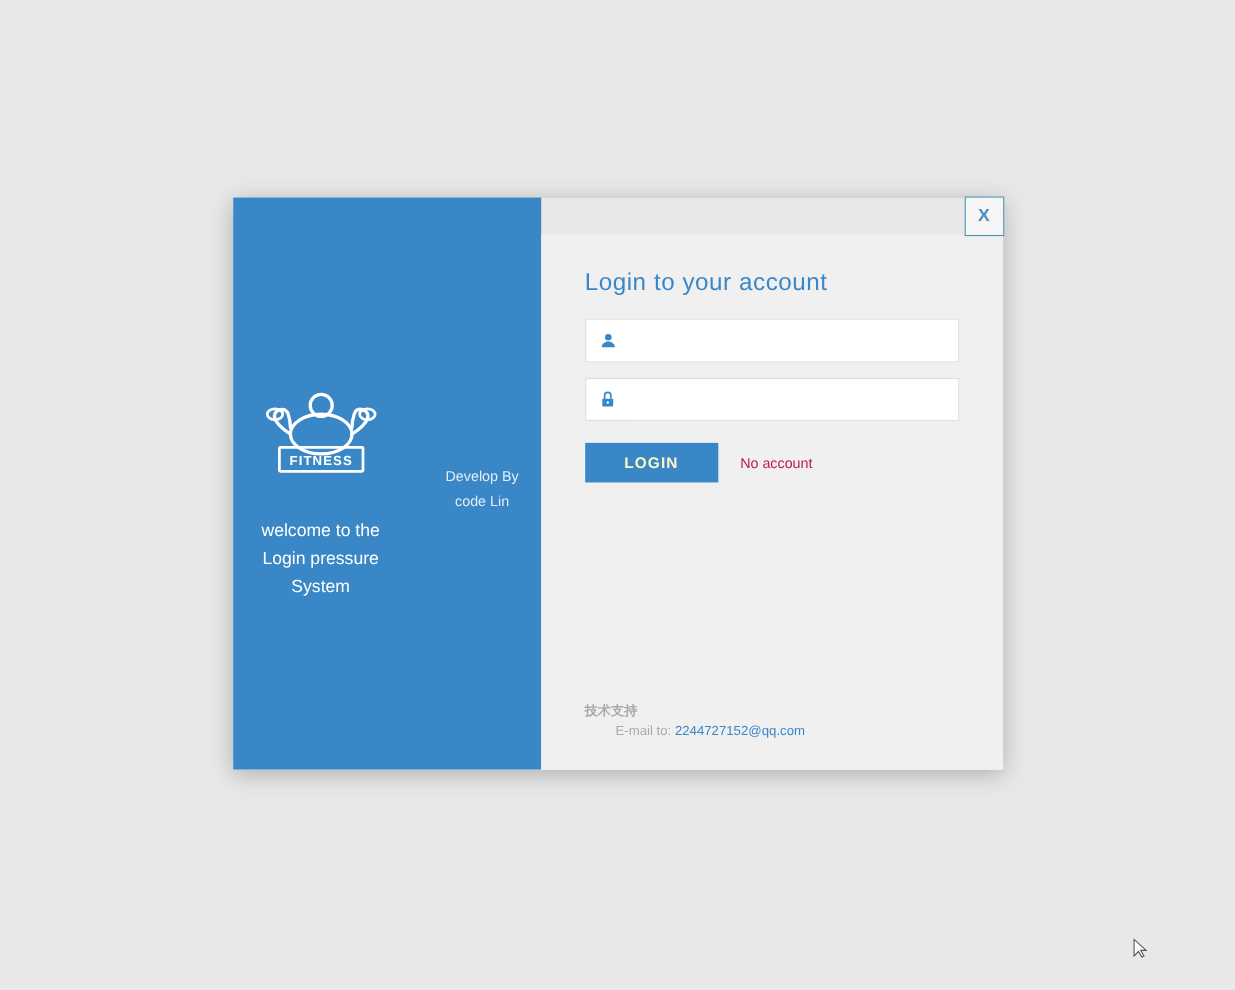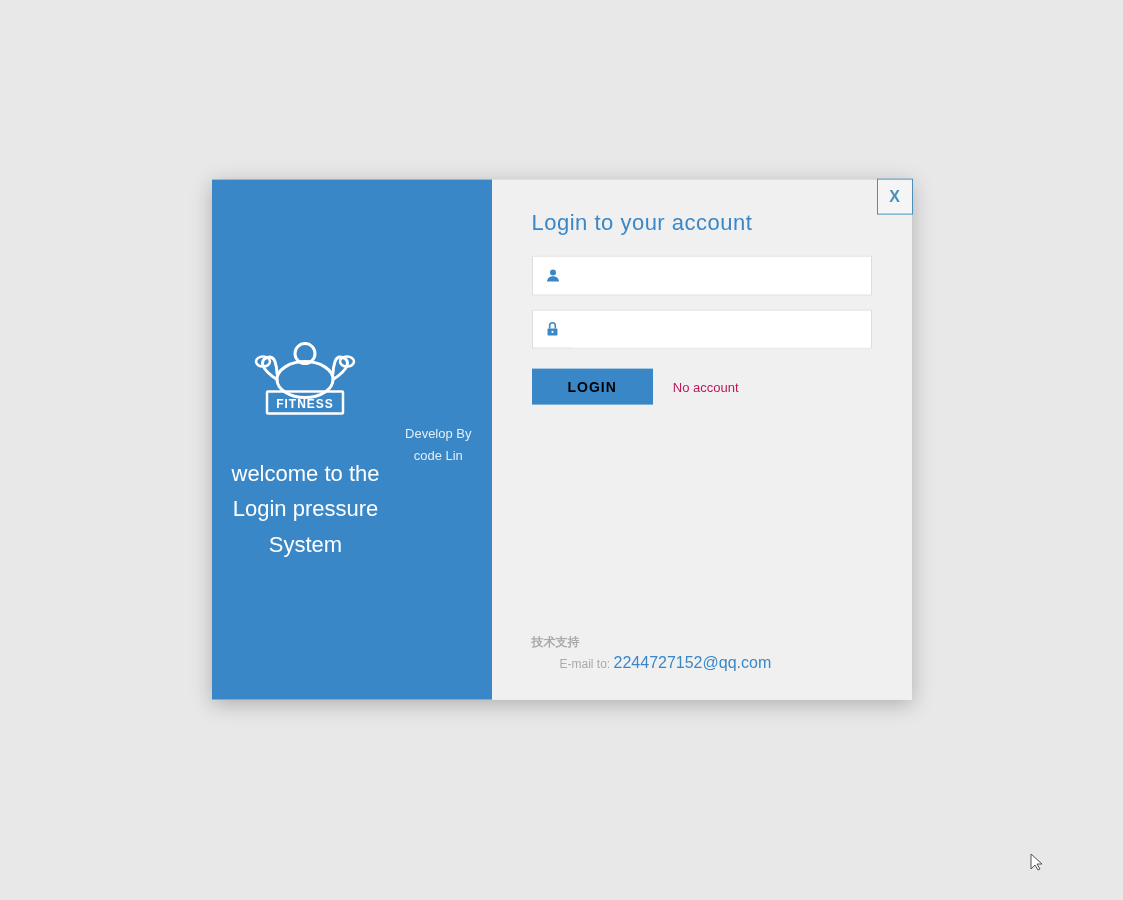--- a/index.html
+++ b/index.html
@@ -63,41 +63,42 @@
     }
 
     .logo-icon {
       width: 120px;
       height: 90px;
       margin-bottom: 8px;
     }
 
     .welcome-text {
       text-align: center;
-      font-size: 22px;
+      font-size: 16px;
       font-weight: 300;
       line-height: 1.6;
       margin-top: 30px;
       color: white;
     }
 
     .develop-section {
       text-align: center;
       font-size: 13px;
       color: rgba(255,255,255,0.85);
       line-height: 1.7;
     }
 
     
     .right-panel {
       flex: 1;
       background-color: #f0f0f0;
       display: flex;
       flex-direction: column;
       position: relative;
+      margin-top: 34px;
     }
 
     .login-header {
       padding: 30px 40px 20px 40px;
       font-size: 22px;
       color: #3a87c8;
       font-weight: 400;
       letter-spacing: 0.5px;
     }
 
@@ -137,21 +138,21 @@
 
     .action-row {
       display: flex;
       align-items: center;
       gap: 20px;
       margin-top: 20px;
     }
 
     .login-btn {
       background-color: #3a87c8;
-      color: #000000;
+      color: #fef9c3;
       border: none;
       padding: 10px 36px;
       font-size: 14px;
       font-weight: bold;
       cursor: pointer;
       letter-spacing: 1px;
     }
 
     .no-account-link {
       color: #be185d;
@@ -179,21 +180,21 @@
     }
 
     .footer-email-label {
       color: #aaa;
       padding-left: 28px;
     }
 
     .footer-email-link {
       color: #3a87c8;
       text-decoration: none;
-      font-size: 16px;
+      font-size: 12px;
     }
 
     .footer-copyright {
       font-size: 11px;
       color: #bbb;
     }
 
     
     .cursor {
       position: absolute;

